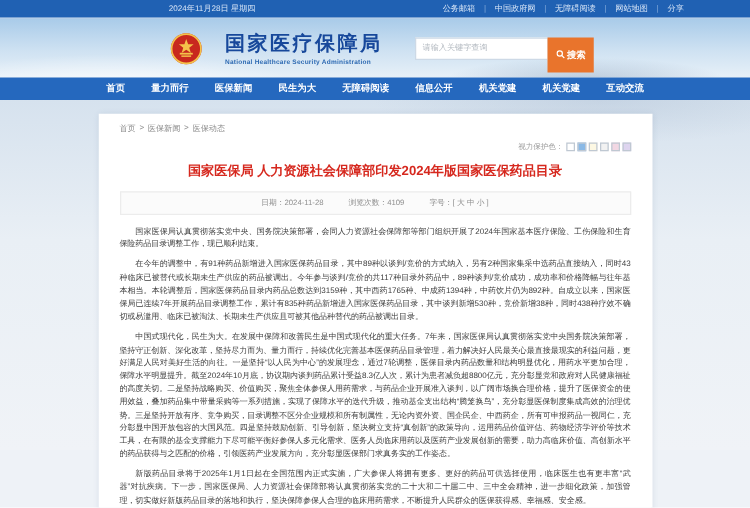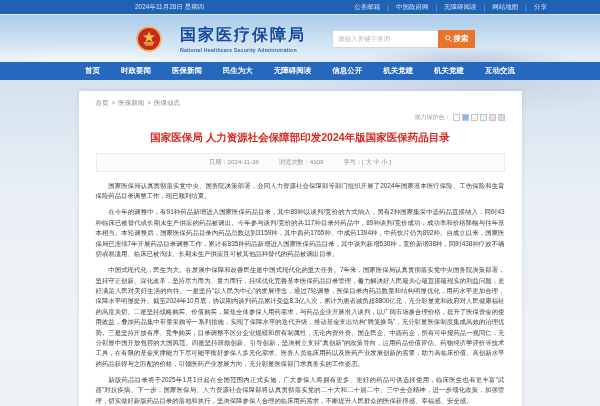--- a/index.html
+++ b/index.html
@@ -24,21 +24,21 @@
   .brand { display:flex; align-items:center; }
   .emblem { width:26px; height:26px; flex:0 0 auto; }
   .brand-text { margin-left:18px; }
   .brand-cn { font-size:16px; font-weight:bold; color:#17489b; letter-spacing:2px;
               font-family:"Liberation Serif","DejaVu Serif",serif; }
   .brand-en { font-size:5.2px; color:#2f6bb3; font-weight:bold; letter-spacing:.2px; margin-top:1px; }
   .search { margin-left:auto; display:flex; height:18px; }
   .search input { width:106px; height:18px; border:1px solid #cdd9e6; border-right:none;
                   background:#fff; font-size:6.5px; padding:0 5px; color:#333; outline:none; }
   .search input::placeholder { color:#b3b9c0; }
-  .search button { width:37px; height:18px; border:none; background:#e9742c; color:#fff;
+  .search button { width:37px; height:28px; border:none; background:#e9742c; color:#fff;
                    font-size:7.5px; font-weight:bold; display:flex; align-items:center;
                    justify-content:center; gap:2px; cursor:pointer; }
 
   
   .nav { height:18px; background:#2568be; display:flex; align-items:center; }
   .nav-inner { width:430px; margin:0 auto; display:flex; justify-content:space-between; }
   .nav-item { color:#fff; font-size:7.5px; font-weight:bold; cursor:pointer; white-space:nowrap; }
 
   
   .main { height:280px; padding-top:11px;
@@ -105,21 +105,21 @@
         <line x1="6.2" y1="6.2" x2="9.2" y2="9.2" stroke="#fff" stroke-width="1.4"></line>
       </svg>
       <span>搜索</span>
     </button>
   </div>
 </div>
 
 <div class="nav">
   <div class="nav-inner">
     <span class="nav-item">首页</span>
-    <span class="nav-item">时政要闻</span>
+    <span class="nav-item">量力而行</span>
     <span class="nav-item">医保新闻</span>
     <span class="nav-item">民生为大</span>
     <span class="nav-item">无障碍阅读</span>
     <span class="nav-item">信息公开</span>
     <span class="nav-item">机关党建</span>
     <span class="nav-item">机关党建</span>
     <span class="nav-item">互动交流</span>
   </div>
 </div>
 

